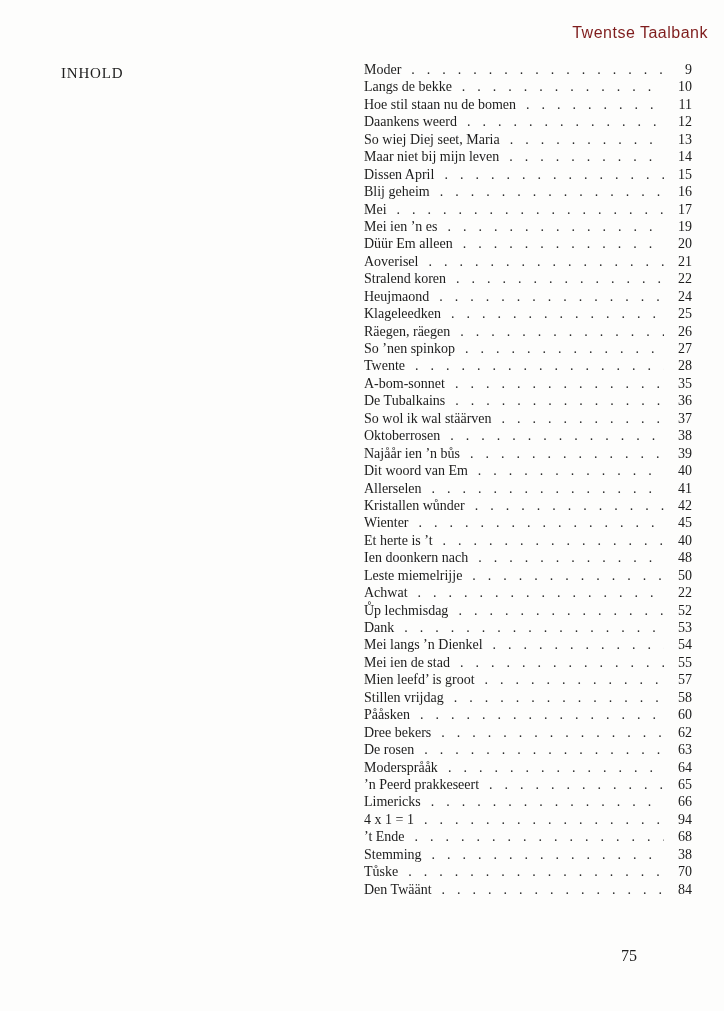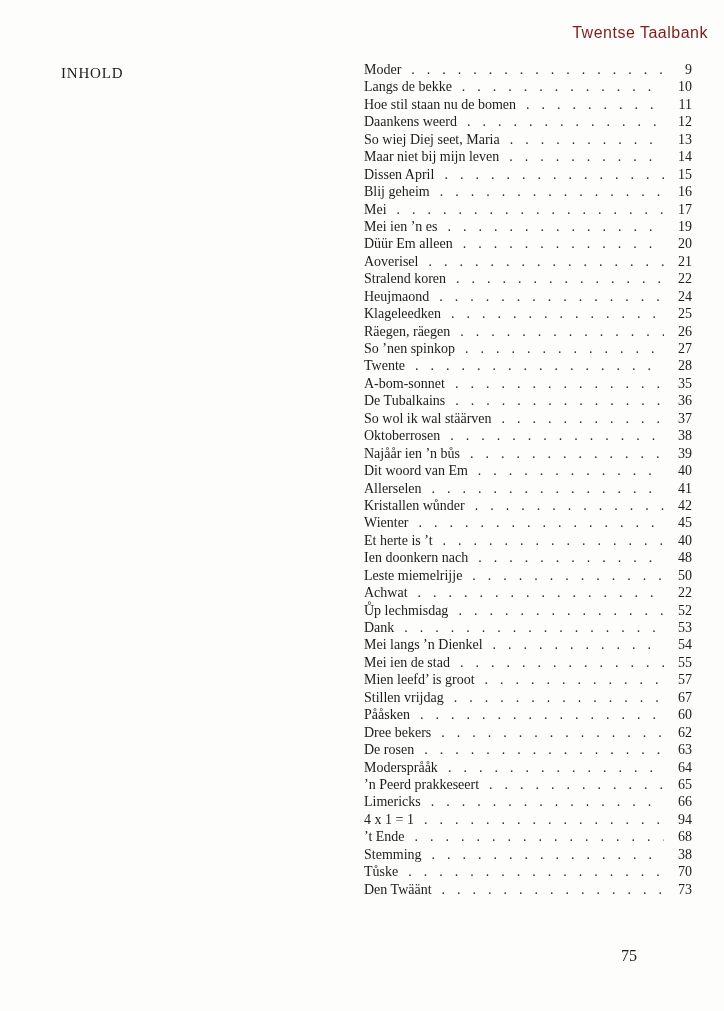--- a/index.html
+++ b/index.html
@@ -246,21 +246,21 @@
         <span class="pnum">55</span>
       </div>
       <div class="row">
         <span class="title">Mien leefd’ is groot</span>
         <span class="leader">........................................</span>
         <span class="pnum">57</span>
       </div>
       <div class="row">
         <span class="title">Stillen vrijdag</span>
         <span class="leader">........................................</span>
-        <span class="pnum">67</span>
+        <span class="pnum">58</span>
       </div>
       <div class="row">
         <span class="title">Pååsken</span>
         <span class="leader">........................................</span>
         <span class="pnum">60</span>
       </div>
       <div class="row">
         <span class="title">Dree bekers</span>
         <span class="leader">........................................</span>
         <span class="pnum">62</span>
@@ -301,17 +301,17 @@
         <span class="pnum">38</span>
       </div>
       <div class="row">
         <span class="title">Tůske</span>
         <span class="leader">........................................</span>
         <span class="pnum">70</span>
       </div>
       <div class="row">
         <span class="title">Den Twäänt</span>
         <span class="leader">........................................</span>
-        <span class="pnum">73</span>
+        <span class="pnum">84</span>
       </div>
     </div>
   <div class="folio">75</div>
 </div>
 
 </body></html>

